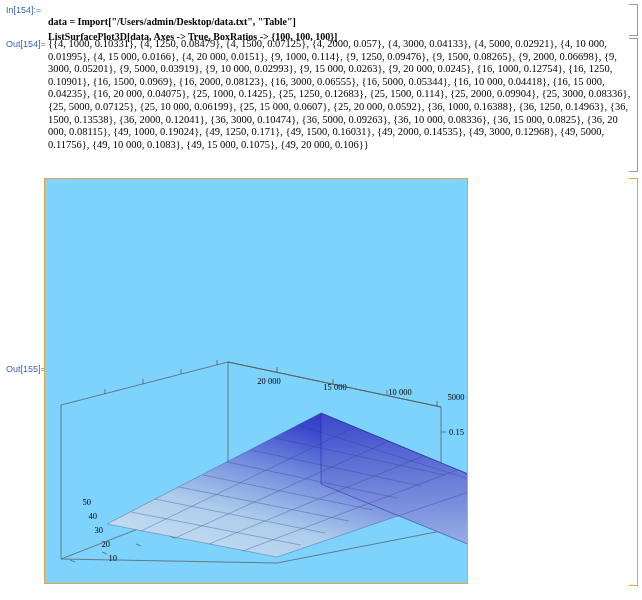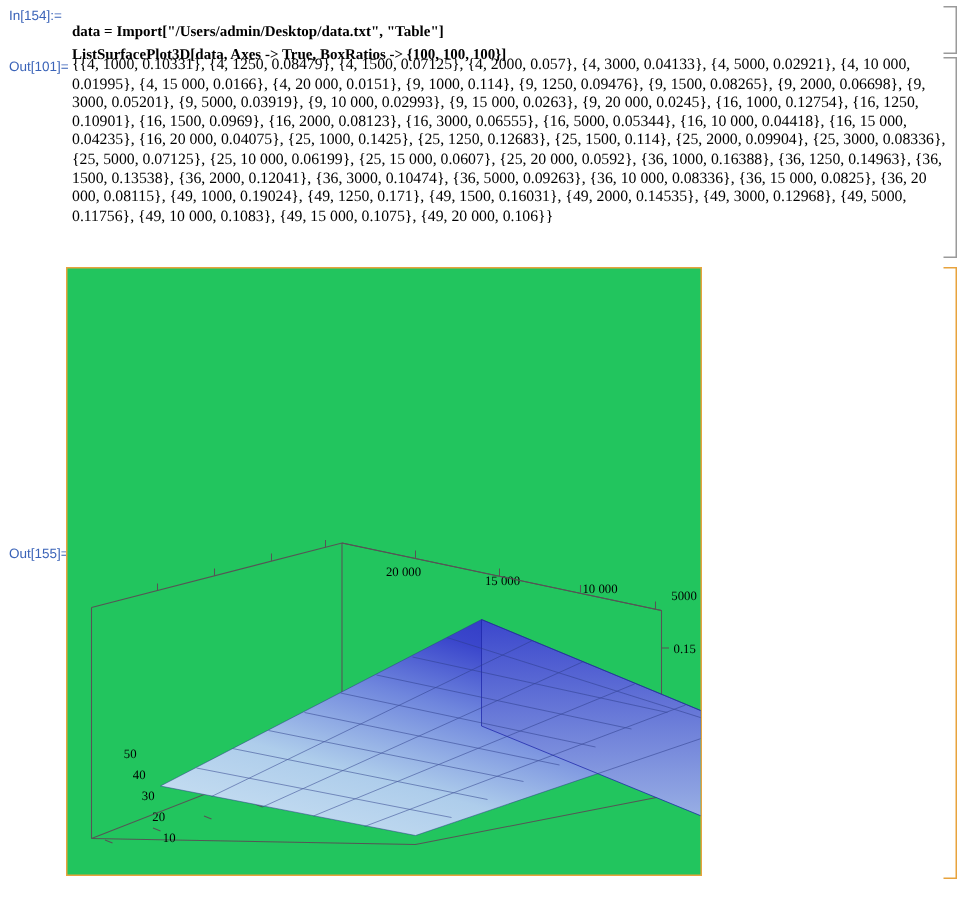--- a/index.html
+++ b/index.html
@@ -80,21 +80,21 @@
     height: 410px;
   }
   .graphics-frame {
     position: absolute;
     left: 44px;
     top: 0;
     width: 424px;
     height: 406px;
     border: 1px solid #e8a33d;
     box-sizing: border-box;
-    background: #22c55e;
+    background: #7dd3fc;
   }
   .plot-svg {
     position: absolute;
     left: 0;
     top: 0;
   }
 
   
   .bracket {
     position: absolute;
@@ -114,21 +114,21 @@
 <div class="notebook">
 
   <div class="cell input-cell">
     <span class="in-label" style="top:1px;">In[154]:=</span>
     <pre class="input-code">data = Import["/Users/admin/Desktop/data.txt", "Table"]
 ListSurfacePlot3D[data, Axes -&gt; True, BoxRatios -&gt; {100, 100, 100}]</pre>
     <div class="bracket" style="top:0px; height:30px;"></div>
   </div>
 
   <div class="cell output-cell">
-    <span class="out-label" style="top:1px;">Out[101]=</span>
+    <span class="out-label" style="top:1px;">Out[154]=</span>
     <div class="output-text">{{4, 1000, 0.10331}, {4, 1250, 0.08479}, {4, 1500, 0.07125}, {4, 2000, 0.057}, {4, 3000, 0.04133}, {4, 5000, 0.02921}, {4, 10 000, 0.01995}, {4, 15 000, 0.0166}, {4, 20 000, 0.0151}, {9, 1000, 0.114}, {9, 1250, 0.09476}, {9, 1500, 0.08265}, {9, 2000, 0.06698}, {9, 3000, 0.05201}, {9, 5000, 0.03919}, {9, 10 000, 0.02993}, {9, 15 000, 0.0263}, {9, 20 000, 0.0245}, {16, 1000, 0.12754}, {16, 1250, 0.10901}, {16, 1500, 0.0969}, {16, 2000, 0.08123}, {16, 3000, 0.06555}, {16, 5000, 0.05344}, {16, 10 000, 0.04418}, {16, 15 000, 0.04235}, {16, 20 000, 0.04075}, {25, 1000, 0.1425}, {25, 1250, 0.12683}, {25, 1500, 0.114}, {25, 2000, 0.09904}, {25, 3000, 0.08336}, {25, 5000, 0.07125}, {25, 10 000, 0.06199}, {25, 15 000, 0.0607}, {25, 20 000, 0.0592}, {36, 1000, 0.16388}, {36, 1250, 0.14963}, {36, 1500, 0.13538}, {36, 2000, 0.12041}, {36, 3000, 0.10474}, {36, 5000, 0.09263}, {36, 10 000, 0.08336}, {36, 15 000, 0.0825}, {36, 20 000, 0.08115}, {49, 1000, 0.19024}, {49, 1250, 0.171}, {49, 1500, 0.16031}, {49, 2000, 0.14535}, {49, 3000, 0.12968}, {49, 5000, 0.11756}, {49, 10 000, 0.1083}, {49, 15 000, 0.1075}, {49, 20 000, 0.106}}</div>
     <div class="bracket" style="top:0px; height:132px;"></div>
   </div>
 
   <div class="cell graphics-cell">
     <span class="out-label" style="top:186px;">Out[155]=</span>
     <div class="graphics-frame">
       <svg class="plot-svg" width="422" height="404" viewBox="0 0 422 404">
         <defs>
           <linearGradient id="surfGrad" x1="0" y1="1" x2="0.75" y2="0">

